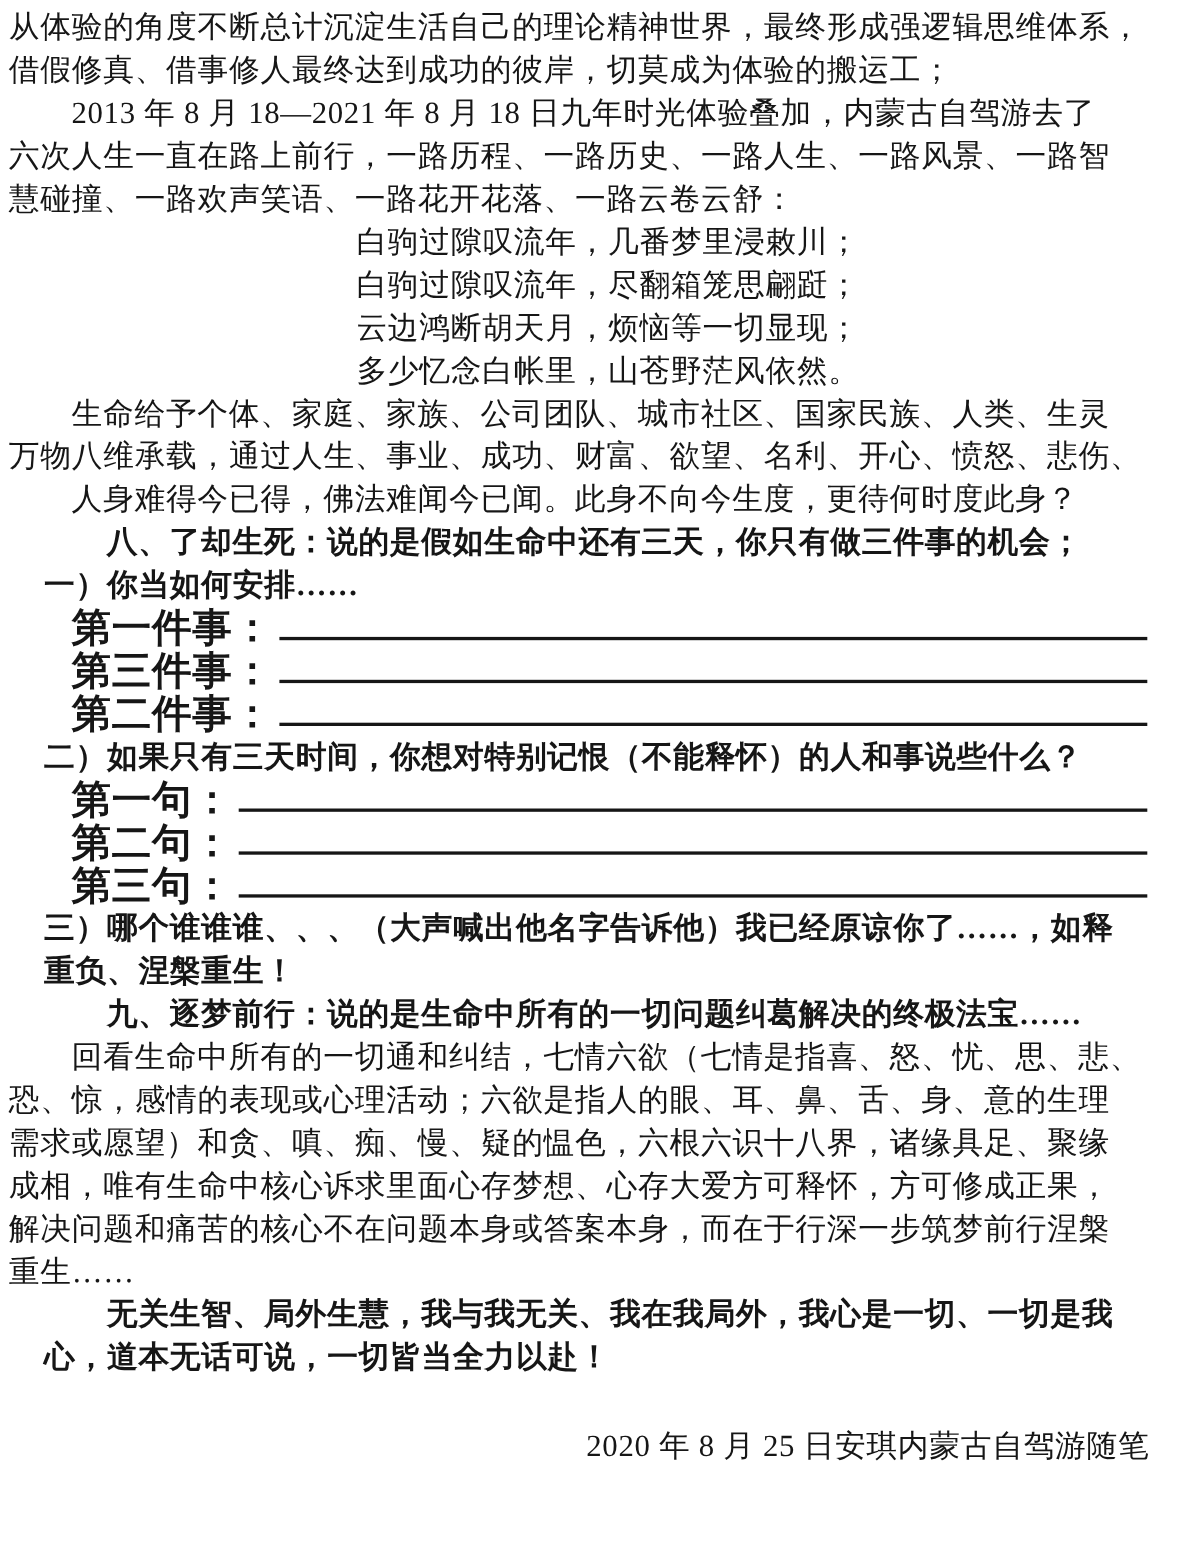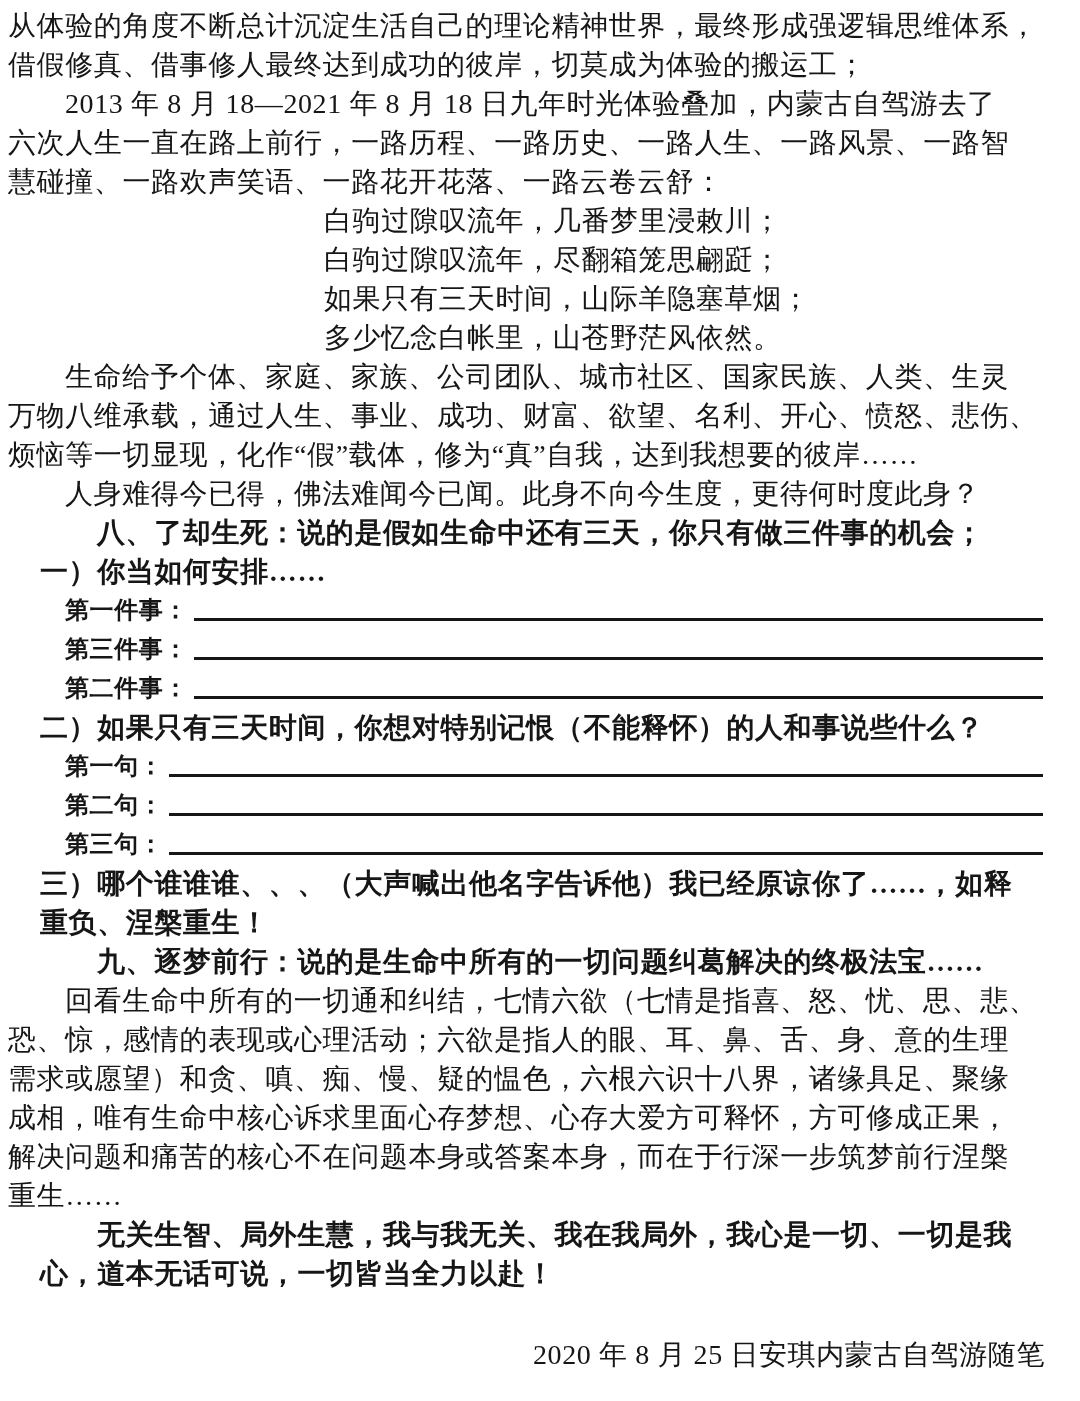--- a/index.html
+++ b/index.html
@@ -31,21 +31,21 @@
   .bold{ font-weight:700;margin-left:32px; }
   .poem{ padding-left:316px; }
   .right{ text-align:right; }
   .blank-row{
     display:flex;
     height:39px;
   }
   .blank-label{
     flex:0 0 auto;
     padding-left:57px;
-    font-size:24px;
+    font-size:36px;
     line-height:39px;
     letter-spacing:0.6px;
     font-weight:700;
     white-space:nowrap;
   }
   .blank-line{
     flex:1 1 auto;
     align-self:flex-end;
     height:0;
     border-bottom:3px solid var(--ink);
@@ -60,26 +60,25 @@
 
   <p class="ln">从体验的角度不断总计沉淀生活自己的理论精神世界，最终形成强逻辑思维体系，</p>
   <p class="ln">借假修真、借事修人最终达到成功的彼岸，切莫成为体验的搬运工；</p>
 
   <p class="ln indent">2013 年 8 月 18—2021 年 8 月 18 日九年时光体验叠加，内蒙古自驾游去了</p>
   <p class="ln">六次人生一直在路上前行，一路历程、一路历史、一路人生、一路风景、一路智</p>
   <p class="ln">慧碰撞、一路欢声笑语、一路花开花落、一路云卷云舒：</p>
 
   <p class="ln poem">白驹过隙叹流年，几番梦里浸敕川；</p>
   <p class="ln poem">白驹过隙叹流年，尽翻箱笼思翩跹；</p>
-  <p class="ln poem">如果只有三天时间，山际羊隐塞草烟；</p>
+  <p class="ln poem">云边鸿断胡天月，烦恼等一切显现；</p>
   <p class="ln poem">多少忆念白帐里，山苍野茫风依然。</p>
 
   <p class="ln indent">生命给予个体、家庭、家族、公司团队、城市社区、国家民族、人类、生灵</p>
   <p class="ln">万物八维承载，通过人生、事业、成功、财富、欲望、名利、开心、愤怒、悲伤、</p>
-  <p class="ln">烦恼等一切显现，化作“假”载体，修为“真”自我，达到我想要的彼岸……</p>
 
   <p class="ln indent">人身难得今已得，佛法难闻今已闻。此身不向今生度，更待何时度此身？</p>
 
   <p class="ln indent bold">八、了却生死：说的是假如生命中还有三天，你只有做三件事的机会；</p>
 
   <p class="ln bold">一）你当如何安排……</p>
 
   <div class="blank-row">
     <span class="blank-label">第一件事：</span>
     <span class="blank-line"></span>

